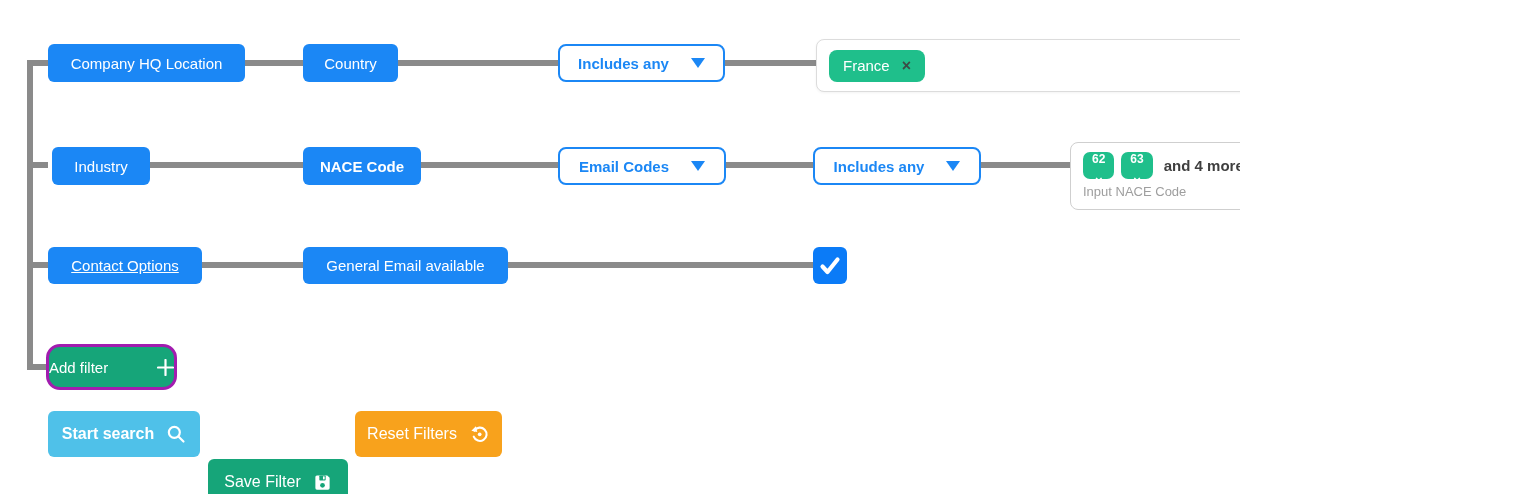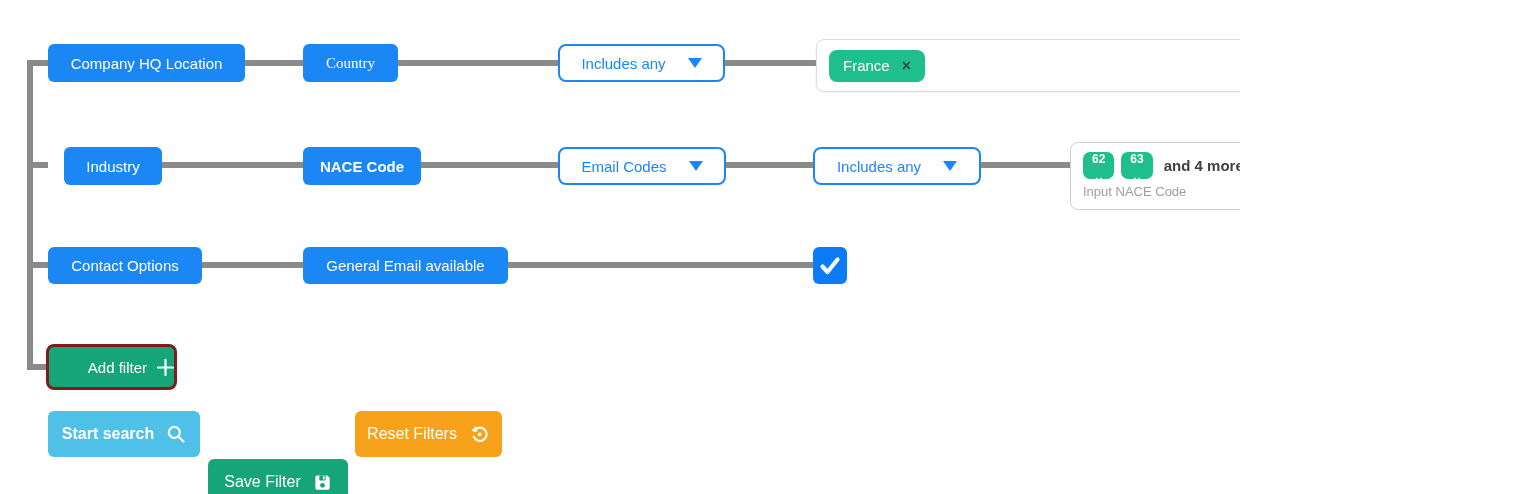--- a/index.html
+++ b/index.html
@@ -13,21 +13,21 @@
   
   .chip {
     position: absolute; height: 38px; display: flex; align-items: center; justify-content: center;
     background: #1b87f5; color: #fff; border-radius: 6px; font-size: 15px; cursor: pointer;
   }
 
   
   .dd {
     position: absolute; height: 38px; display: flex; align-items: center; justify-content: center;
     gap: 22px; background: #fff; border: 2px solid #1b87f5; border-radius: 8px;
-    color: #1b87f5; font-size: 15px; cursor: pointer;
+    color: #1b87f5; font-size: 15px; cursor: pointer; font-weight: bold;
   }
   .dd .caret { display: flex; align-items: center; }
 
   
   .selectbox {
     position: absolute; background: #fff; border: 1px solid #dcdcdc; border-radius: 8px;
     box-shadow: 0 1px 3px rgba(0,0,0,0.05); display: flex; align-items: center; cursor: pointer;
   }
   .selectbox .gray-caret { position: absolute; right: 28px; top: 50%; transform: translateY(-50%); }
 
@@ -61,22 +61,22 @@
     display: flex; align-items: center; justify-content: center; cursor: pointer;
   }
 
   .trash-btn {
     position: absolute; width: 53px; height: 37px; background: #f8827a; border-radius: 6px;
     display: flex; align-items: center; justify-content: center; cursor: pointer; border: none;
   }
 
   .add-filter {
     position: absolute; left: 46px; top: 344px; width: 131px; height: 46px;
-    background: #16a579; border: 3px solid #7f1d1d; border-radius: 8px;
-    color: #fff; font-size: 15px; display: flex; align-items: center; justify-content: flex-end;
+    background: #16a579; border: 3px solid #a21caf; border-radius: 14px;
+    color: #fff; font-size: 15px; display: flex; align-items: center; justify-content: space-between;
     gap: 10px; cursor: pointer;
   }
 
   .action-btn {
     position: absolute; top: 411px; height: 46px; border: none; border-radius: 6px;
     color: #fff; font-size: 16px; display: flex; align-items: center; justify-content: center;
     gap: 12px; cursor: pointer; font-family: inherit;
   }
   .btn-search { left: 48px; width: 152px; background: #4fc1e9; font-weight: bold; }
   .btn-save   { left: 208px; width: 140px; background: #16a579; margin-top: 48px; }
@@ -104,21 +104,21 @@
 
   <div class="conn" style="left:27px;  top:262px; width:21px;"></div>
   <div class="conn" style="left:202px; top:262px; width:101px;"></div>
   <div class="conn" style="left:508px; top:262px; width:305px;"></div>
 
   <div class="conn" style="left:27px;  top:364px; width:21px;"></div>
 
   <div class="chip" style="left:48px; top:44px; width:197px;">
     <span>Company HQ Location</span>
   </div>
-  <div class="chip" style="left:303px; top:44px; width:95px;font-family:Liberation Serif, serif;">
+  <div class="chip" style="left:303px; top:44px; width:95px;">
     <span>Country</span>
   </div>
   <div class="dd" style="left:558px; top:44px; width:167px;">
     <span>Includes any</span>
     <span class="caret icon">
       <svg width="14" height="10" viewBox="0 0 14 10">
           <polygon points="0,0 14,0 7,10" fill="#1b87f5"></polygon>
         </svg>
     </span>
   </div>
@@ -127,21 +127,21 @@
       <span>France</span>
       <span class="x">×</span>
     </span>
     <span class="gray-caret icon">
       <svg width="16" height="11" viewBox="0 0 16 11">
           <polygon points="0,0 16,0 8,11" fill="#9a9a9a"></polygon>
         </svg>
     </span>
   </div>
 
-  <div class="chip" style="left:64px; top:147px; width:98px;">
+  <div class="chip" style="left:52px; top:147px; width:98px;">
     <span>Industry</span>
   </div>
   <div class="chip" style="left:303px; top:147px; width:118px;font-weight:bold;">
     <span>NACE Code</span>
   </div>
   <div class="dd" style="left:558px; top:147px; width:168px;">
     <span>Email Codes</span>
     <span class="caret icon">
       <svg width="14" height="10" viewBox="0 0 14 10">
           <polygon points="0,0 14,0 7,10" fill="#1b87f5"></polygon>
@@ -175,21 +175,21 @@
       <svg width="17" height="19" viewBox="0 0 17 19" fill="none" stroke="#ffffff" stroke-width="1.4">
         <path d="M1.5 4.2 h14"></path>
         <path d="M5.8 4.2 V2.6 a1.2 1.2 0 0 1 1.2-1.2 h3 a1.2 1.2 0 0 1 1.2 1.2 v1.6"></path>
         <rect x="3.2" y="4.2" width="10.6" height="13.2" rx="1.4"></rect>
         <line x1="6.7" y1="7.6" x2="6.7" y2="14.2"></line>
         <line x1="10.3" y1="7.6" x2="10.3" y2="14.2"></line>
       </svg>
     </span>
   </button>
 
-  <div class="chip" style="left:48px; top:247px; width:154px; height:37px;">
+  <div class="chip" style="left:48px; top:247px; width:154px; height:37px;text-decoration:underline;">
     <span>Contact Options</span>
   </div>
   <div class="chip" style="left:303px; top:247px; width:205px; height:37px;">
     <span>General Email available</span>
   </div>
   <div class="checkbox" style="left:813px; top:247px;">
     <span class="icon">
       <svg width="24" height="24" viewBox="0 0 24 24" fill="none" stroke="#ffffff" stroke-width="4.2" stroke-linecap="round" stroke-linejoin="round">
         <path d="M4.5 12.5 L9.5 18 L19.5 5.5"></path>
       </svg>

